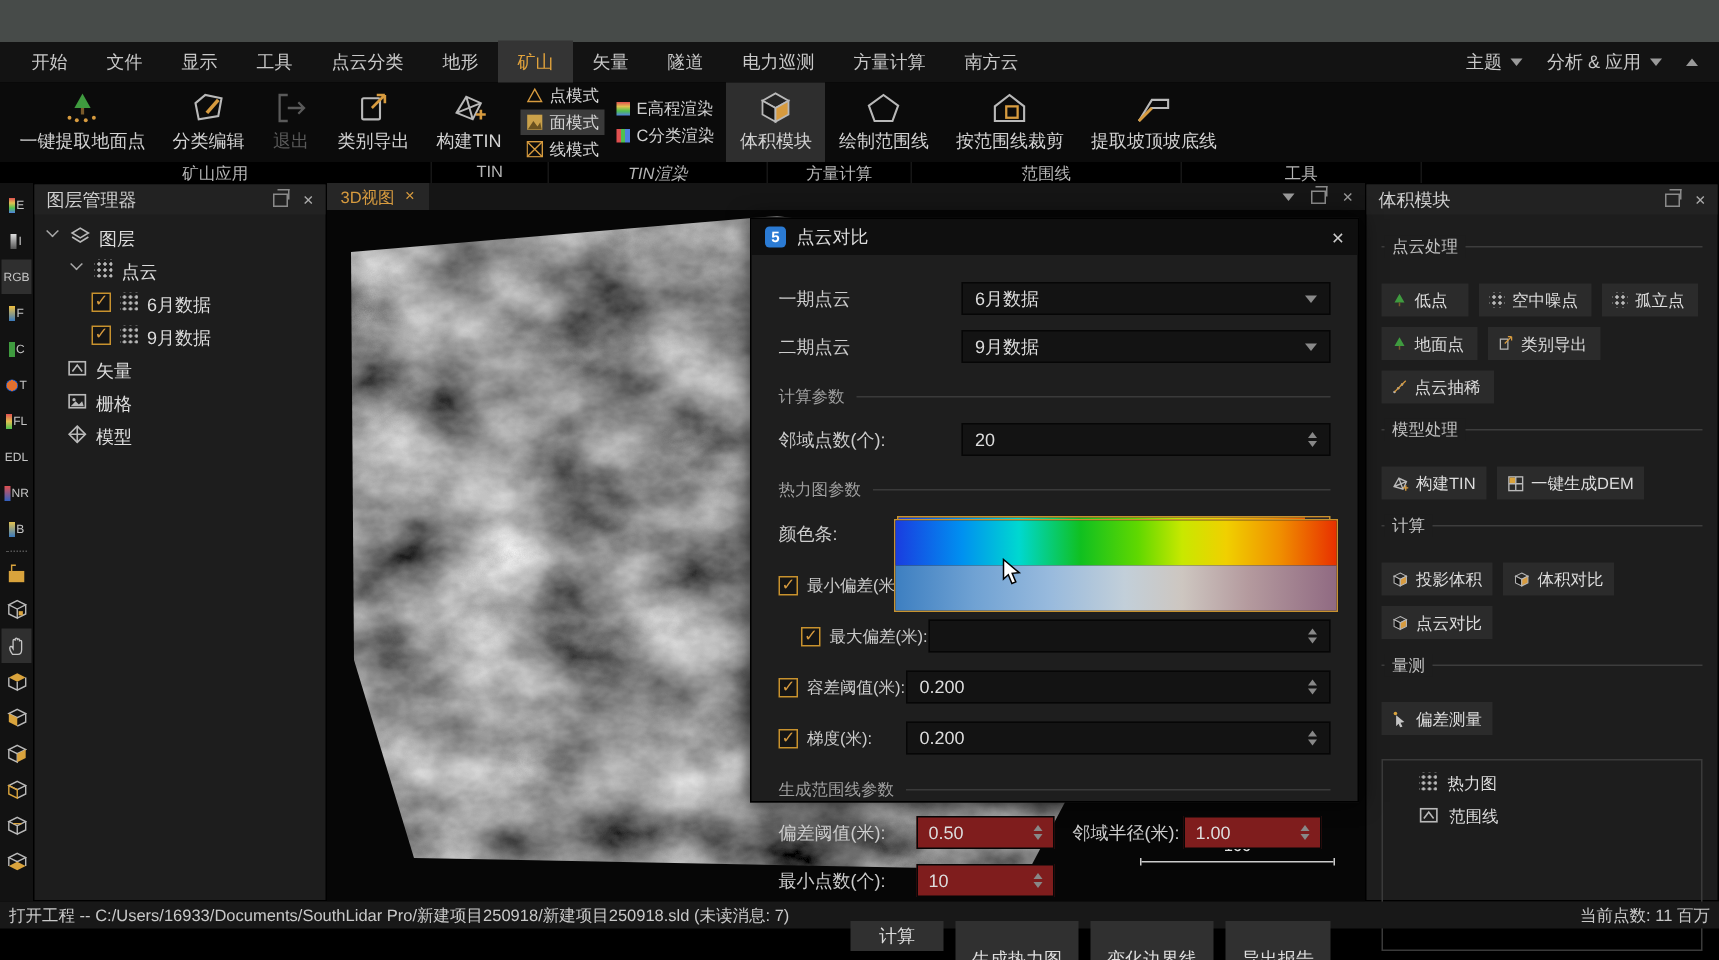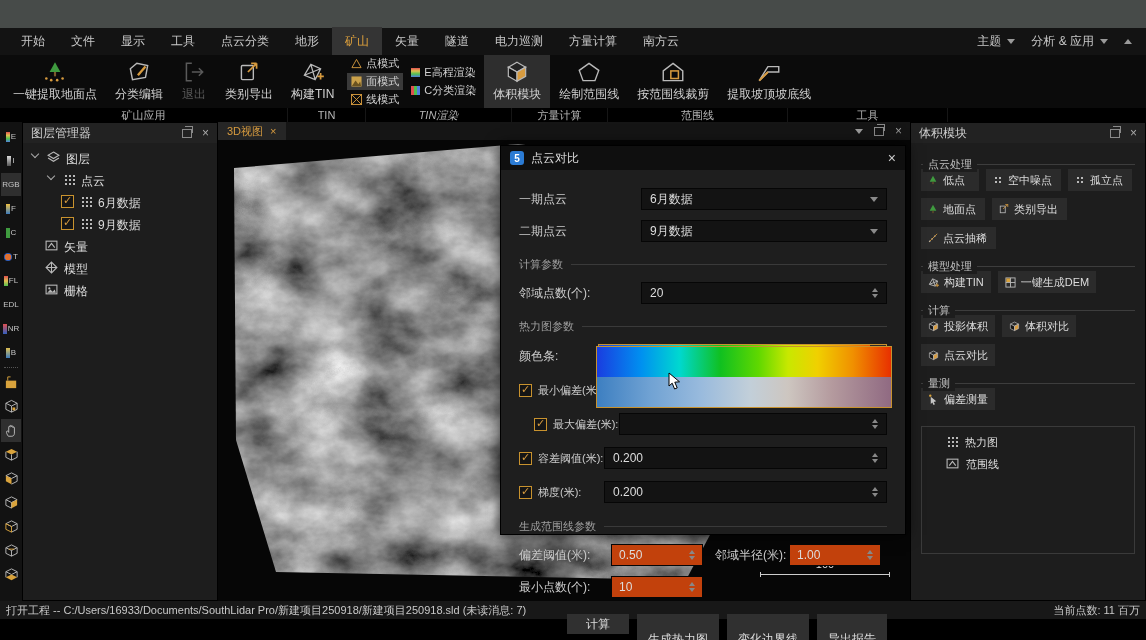--- a/index.html
+++ b/index.html
@@ -64,21 +64,21 @@
   #tab3d{background:#262626;color:#d79b3f;height:100%;display:flex;align-items:center;padding:0 9px;gap:7px;}
   #tab-icons{margin-left:auto;display:flex;gap:11px;color:#999;padding-right:8px;font-size:10px;align-items:center;}
   #canvas{position:relative;width:692px;height:461px;background:#060606;overflow:hidden;}
   #scalebar{position:absolute;right:20px;bottom:24px;width:130px;text-align:center;color:#ddd;font-size:11px;}
   #scaleline{height:5px;border-left:1px solid #ccc;border-right:1px solid #ccc;position:relative;margin-top:2px;}
   #scaleline:after{content:"";position:absolute;left:0;right:0;bottom:2px;border-bottom:1px solid #ccc;}
 
   
   #volpanel{left:910px;top:122px;width:236px;height:479px;background:#1d1d1d;border:1px solid #000;box-sizing:border-box;font-size:11px;color:#ddd;}
   .vbody{padding:4px 10px;}
-  .vgroup{border-top:1px solid #3d3d3d;margin-top:17px;position:relative;padding-top:4px;display:flex;flex-wrap:wrap;gap:7px;}
+  .vgroup{border-top:1px solid #3d3d3d;margin-top:17px;position:relative;padding-top:24px;display:flex;flex-wrap:wrap;gap:7px;}
   .vglabel{position:absolute;top:-8px;left:2px;background:#1d1d1d;padding:0 5px;color:#c0c0c0;}
   .vbtn{background:#2b2b2b;height:22px;display:flex;align-items:center;gap:5px;padding:0 7px;color:#ddd;box-sizing:border-box;}
   .vlist{border:1px solid #3a3a3a;margin-top:16px;height:128px;padding-top:8px;box-sizing:border-box;}
   .vlrow{display:flex;align-items:flex-start;gap:7px;height:22px;padding-left:24px;}
 
   
   .dots-icon{width:12px;height:12px;flex:none;background-image:radial-gradient(circle,#b9b9b9 1px,transparent 1.2px);background-size:4px 4px;background-position:1px 1px;}
 
   
   #dialog{position:absolute;left:500px;top:145px;width:406px;height:390px;background:#1e1e1e;border:1px solid #000;box-shadow:0 0 14px rgba(0,0,0,.75);box-sizing:border-box;z-index:10;}
@@ -97,21 +97,21 @@
   .dgroup{display:flex;align-items:center;gap:8px;margin-top:15px;font-size:11px;color:#9f9f9f;}
   .dgroup .line{flex:1;height:1px;background:#3a3a3a;}
   .cblabel{width:66px;flex:none;margin-left:6px;font-size:11px;}
   .combo{flex:1;height:24px;border:1px solid #c8922e;position:relative;box-sizing:border-box;}
   .combo .dd{position:absolute;right:0;top:0;bottom:0;width:16px;background:#2a2a2a;display:flex;align-items:center;justify-content:center;}
   #cbpopup{position:absolute;left:95px;top:176px;width:296px;height:62px;border:1px solid #c8922e;background:#111;z-index:6;box-sizing:border-box;}
   .cbopt{height:30px;}
   .grad-rainbow{background:linear-gradient(90deg,#1a3de0 0%,#0090f0 15%,#00d8d0 28%,#10c020 42%,#60d800 55%,#c8e800 65%,#f0d000 75%,#f09000 87%,#e83000 100%);}
   .grad-muted{background:linear-gradient(90deg,#3d7fc1 0%,#70a2d3 18%,#98badd 35%,#c2cfd9 52%,#cdc6c0 65%,#b49a9e 80%,#906a82 100%);}
   .dual-label1{width:92px;flex:none;}
-  .dual-field{width:92px;flex:none;height:22px;background:#c2410c;border:1px solid #060606;display:flex;align-items:center;padding:0 7px;box-sizing:border-box;color:#ddd;}
+  .dual-field{width:92px;flex:none;height:22px;background:#7f1d1d;border:1px solid #060606;display:flex;align-items:center;padding:0 7px;box-sizing:border-box;color:#ddd;}
   .dual-label2{width:86px;flex:none;padding-left:12px;box-sizing:border-box;}
   .dbtns{display:flex;justify-content:flex-end;gap:8px;margin-top:16px;}
   .dbtn{background:#303030;height:20px;padding:15px 11px;display:flex;align-items:center;font-size:12px;color:#ddd;}
   .dbtn.wide{padding:0 19px;}
 
   
   #statusbar{left:0;top:601px;width:1146px;height:18px;background:#181818;display:flex;align-items:center;font-size:11px;color:#c9c9c9;padding:0 6px;box-sizing:border-box;}
   #statusbar .sp{flex:1;}
   #cursor{position:absolute;left:668px;top:372px;z-index:60;}
   svg{display:block;}
@@ -409,32 +409,32 @@
       </div>
       <div class="trow ind1">
         <svg width="13" height="13" viewBox="0 0 12 12">
             <rect x="1" y="2" width="10" height="8" stroke="#b9b9b9" fill="none"></rect>
             <path d="M3 8 L6 4 L9 8" stroke="#b9b9b9" fill="none"></path>
           </svg>
         <span>矢量</span>
       </div>
       <div class="trow ind1">
         <svg width="13" height="13" viewBox="0 0 12 12">
-            <path d="M6 1 L11 6 L6 11 L1 6 Z" stroke="#b9b9b9" fill="none"></path>
-            <path d="M6 1 V11 M1 6 H11" stroke="#b9b9b9"></path>
-          </svg>
-        <span>模型</span>
-      </div>
-      <div class="trow ind1">
-        <svg width="13" height="13" viewBox="0 0 12 12">
             <rect x="1" y="2" width="10" height="8" stroke="#b9b9b9" fill="none"></rect>
             <circle cx="4" cy="5" r="1" fill="#b9b9b9"></circle>
             <path d="M2 9 L5 6 L7 8 L9 6 L10 9 Z" fill="#b9b9b9"></path>
           </svg>
         <span>栅格</span>
+      </div>
+      <div class="trow ind1">
+        <svg width="13" height="13" viewBox="0 0 12 12">
+            <path d="M6 1 L11 6 L6 11 L1 6 Z" stroke="#b9b9b9" fill="none"></path>
+            <path d="M6 1 V11 M1 6 H11" stroke="#b9b9b9"></path>
+          </svg>
+        <span>模型</span>
       </div>
     </div>
   </div>
 
   <div class="abs" id="viewport">
     <div id="tabbar">
       <div id="tab3d">
         <span>3D视图</span>
         <span>×</span>
       </div>

